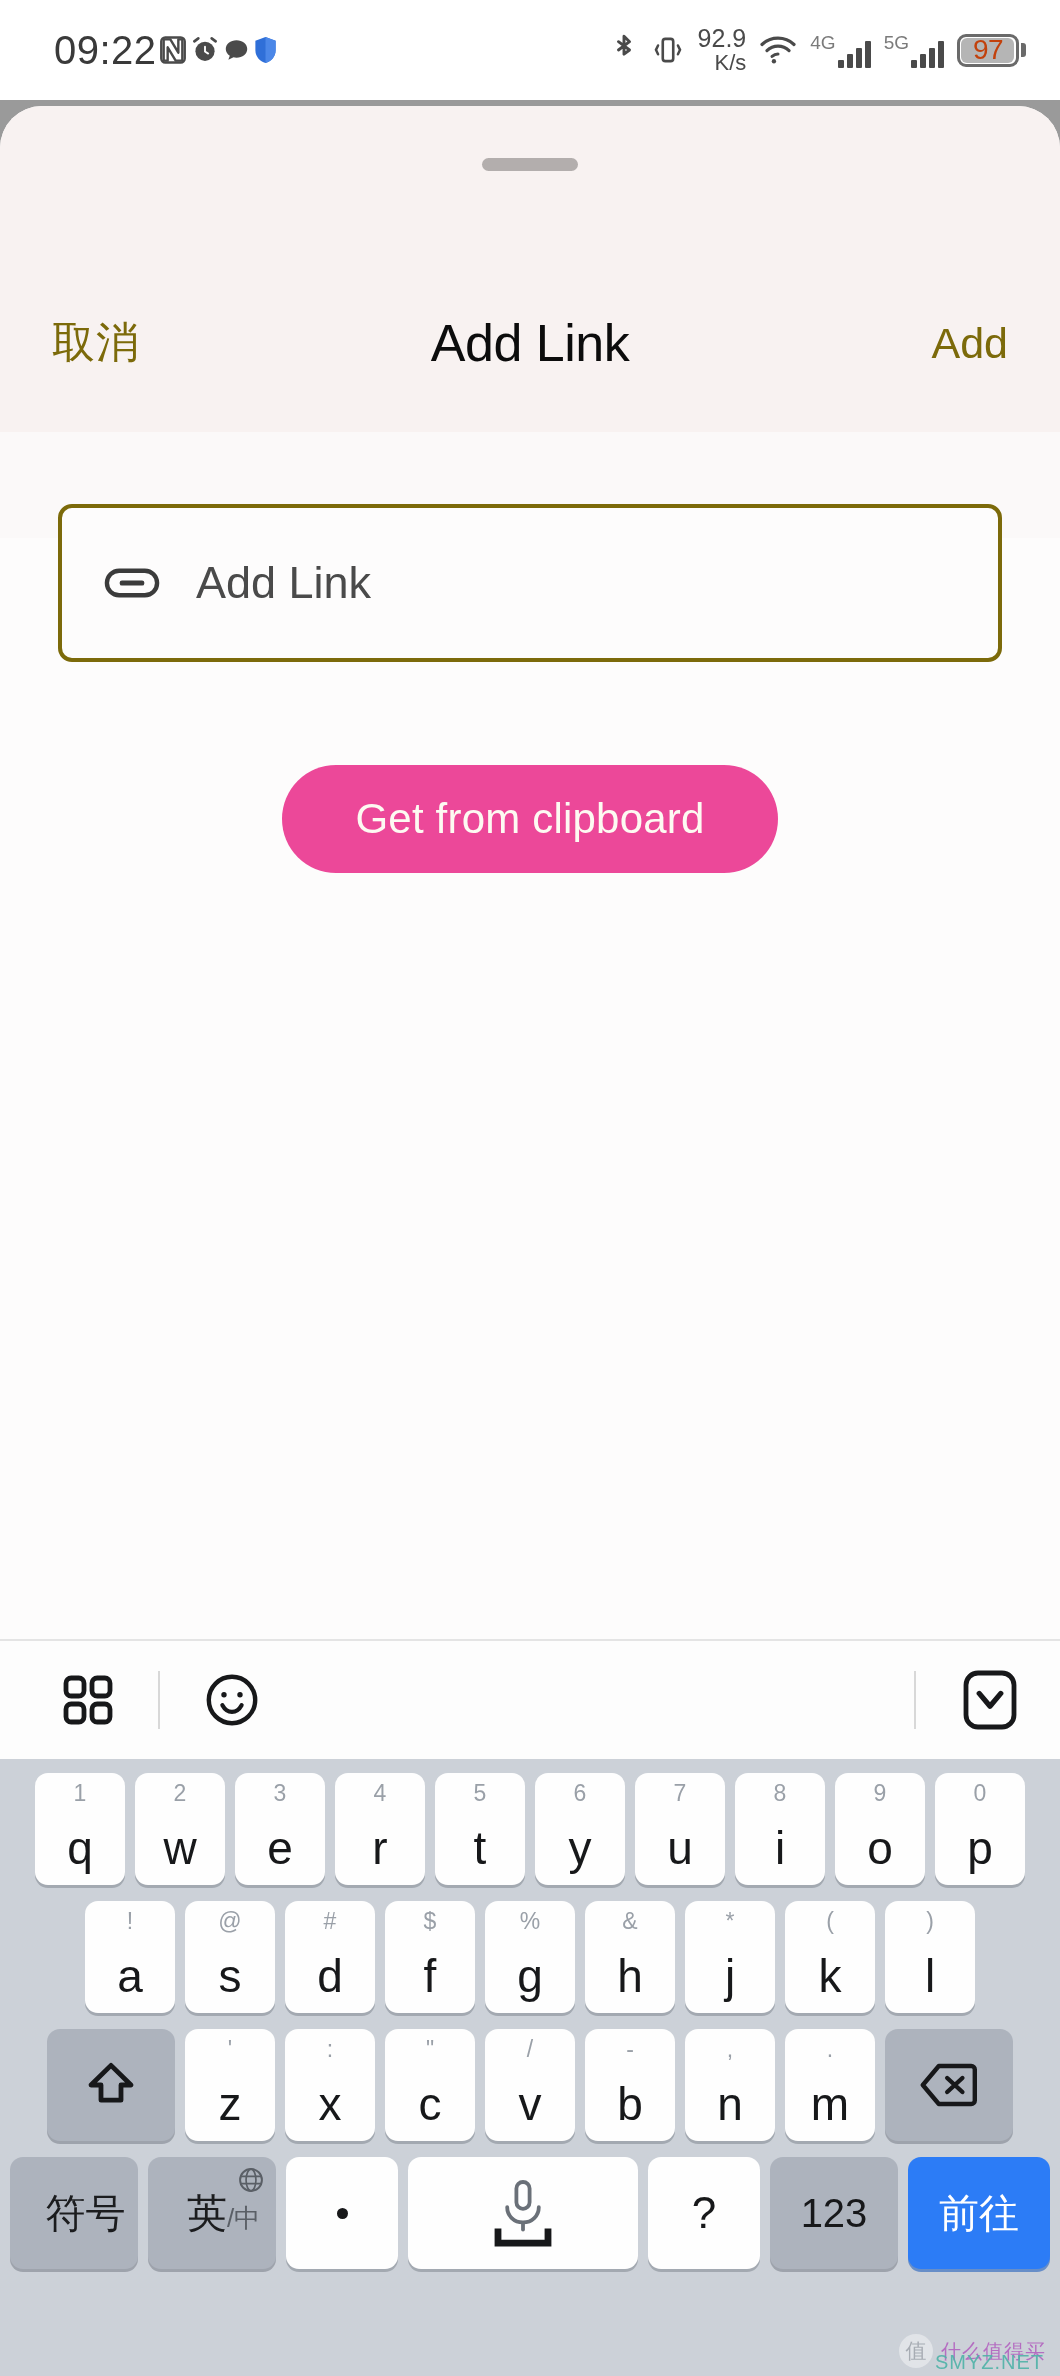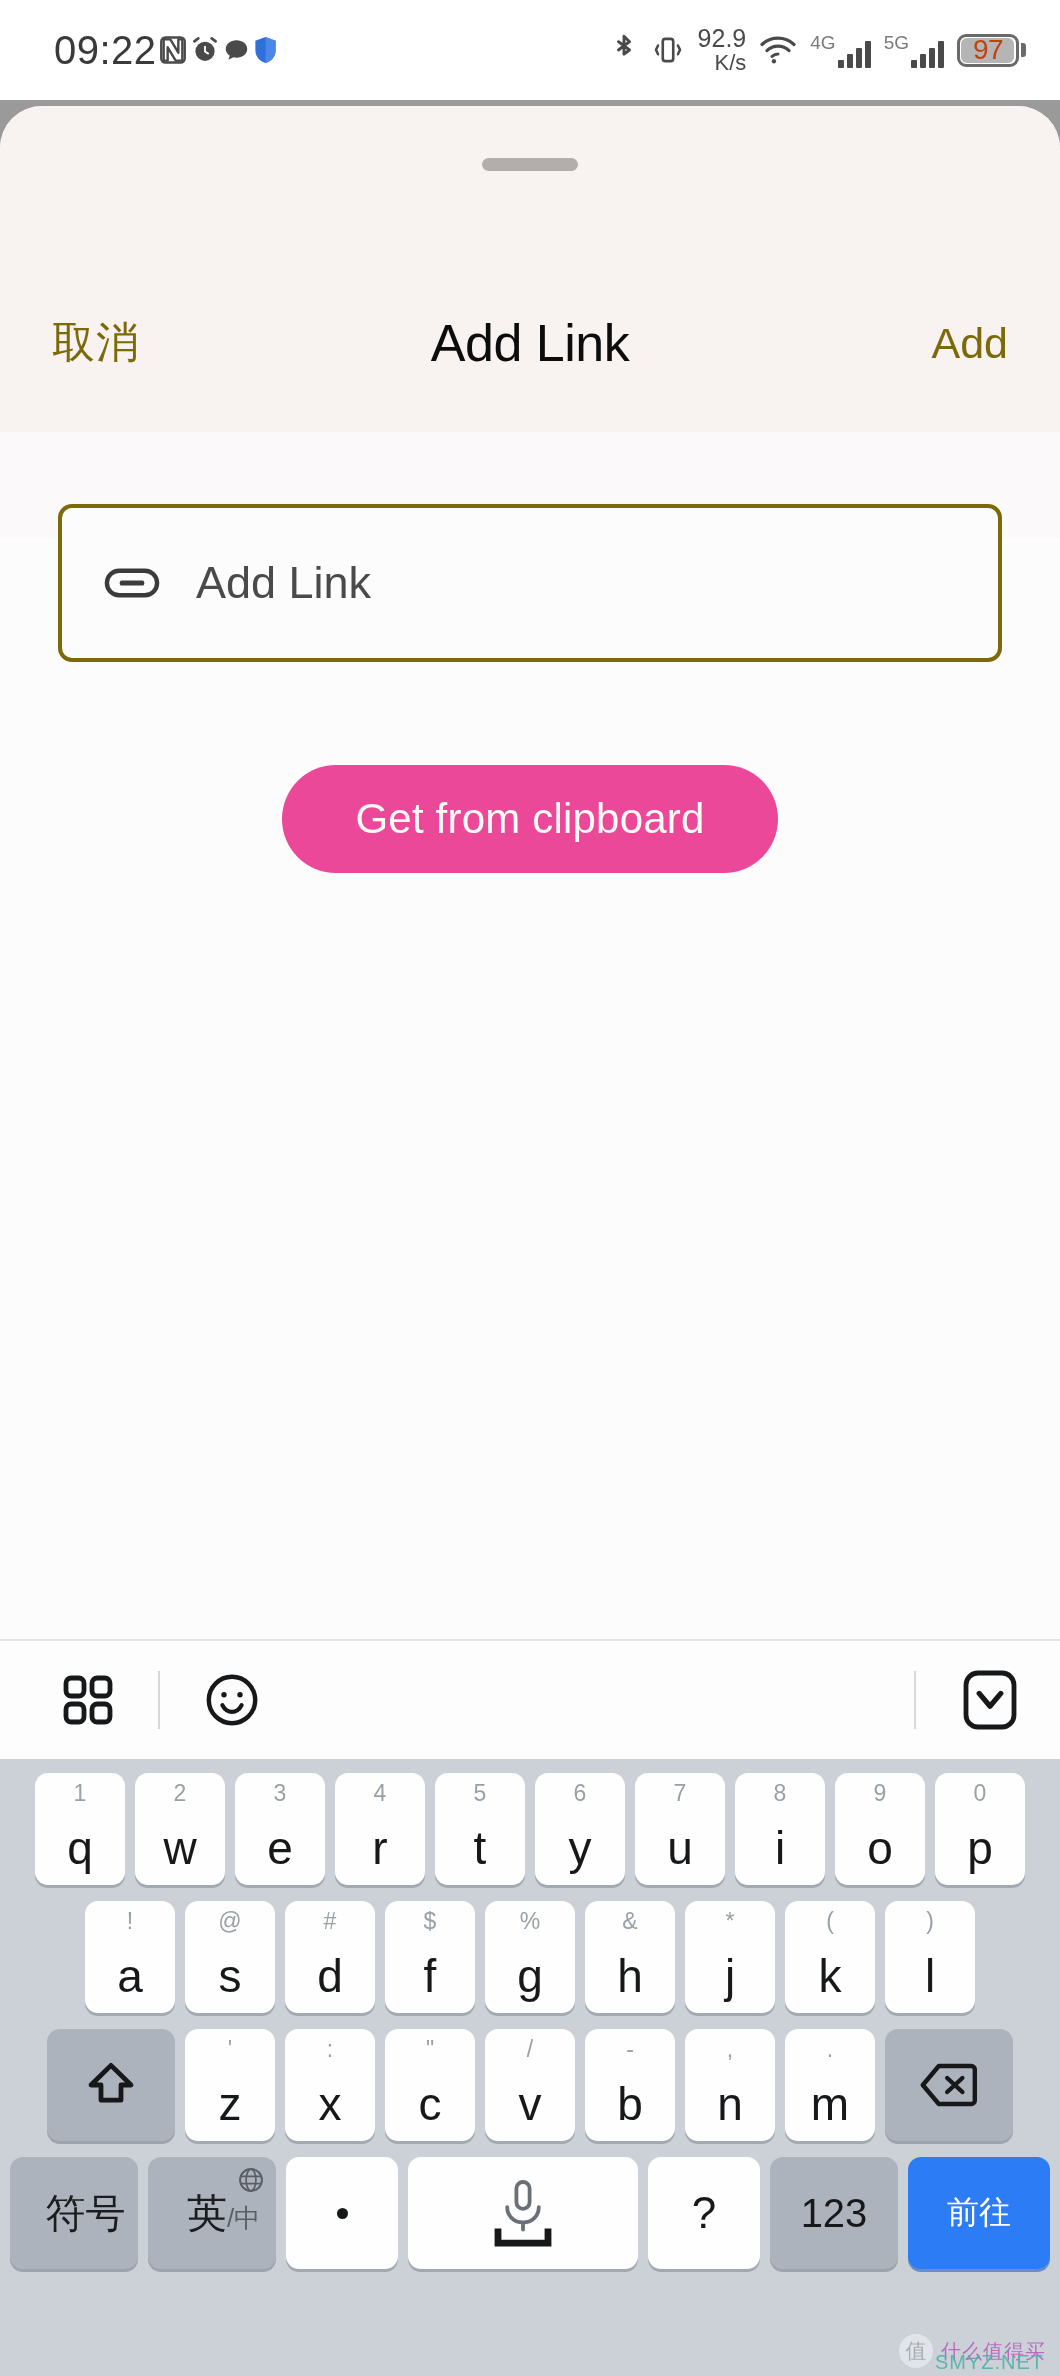--- a/index.html
+++ b/index.html
@@ -313,21 +313,21 @@
     align-items: center; justify-content: center;
     box-shadow: 0 3px 0 rgba(120,126,136,0.55);
   }
   .key.num123 .main { margin: 0; font-size: 40px; }
   .key.go {
     background: #2c7cf6;
     width: 142px; height: 112px;
     align-items: center; justify-content: center;
     box-shadow: 0 3px 0 rgba(35,96,190,0.6);
   }
-  .key.go .cn { font-size: 32px; color: #ffffff; margin: 0; }
+  .key.go .cn { font-size: 40px; color: #ffffff; margin: 0; }
 
   
   .toast {
     position: absolute;
     top: 2076px; left: 50%;
     transform: translateX(-50%);
     background: #d2d3d5;
     border-radius: 46px;
     padding: 20px 56px;
     font-size: 42px;

